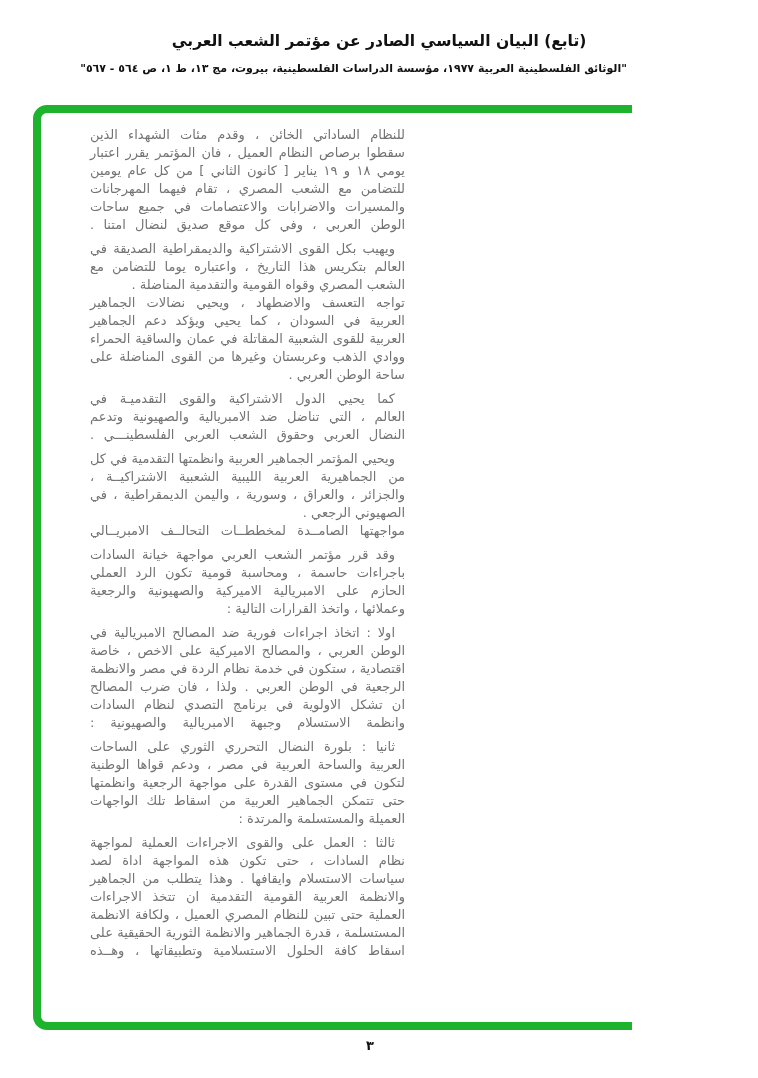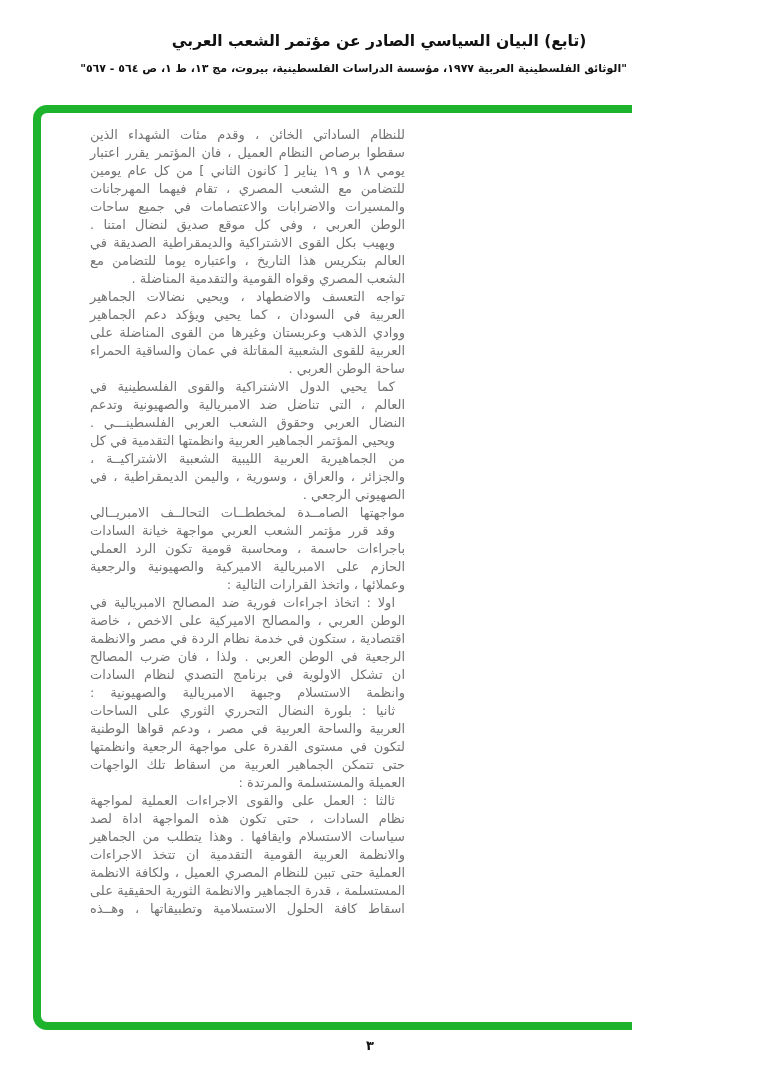--- a/index.html
+++ b/index.html
@@ -64,20 +64,21 @@
     white-space: normal;
     height: 18px;
     overflow: visible;
   }
   .line.last {
     text-align: left;
     text-align-last: right;
   }
   .line.first {
     padding-right: 10px;
+    margin-top: 6px;
   }
   .page-number {
     position: absolute;
     top: 1038px;
     left: 0;
     width: 740px;
     text-align: center;
     font-size: 13px;
     font-weight: bold;
     color: #111111;
@@ -99,24 +100,24 @@
       <div class="line">سقطوا برصاص النظام العميل ، فان المؤتمر يقرر اعتبار</div>
       <div class="line">يومي ١٨ و ١٩ يناير [ كانون الثاني ] من كل عام يومين</div>
       <div class="line">للتضامن مع الشعب المصري ، تقام فيهما المهرجانات</div>
       <div class="line">والمسيرات والاضرابات والاعتصامات في جميع ساحات</div>
       <div class="line">الوطن العربي ، وفي كل موقع صديق لنضال امتنا .</div>
       <div class="line first">ويهيب بكل القوى الاشتراكية والديمقراطية الصديقة في</div>
       <div class="line">العالم بتكريس هذا التاريخ ، واعتباره يوما للتضامن مع</div>
       <div class="line last">الشعب المصري وقواه القومية والتقدمية المناضلة .</div>
       <div class="line">تواجه التعسف والاضطهاد ، ويحيي نضالات الجماهير</div>
       <div class="line">العربية في السودان ، كما يحيي ويؤكد دعم الجماهير</div>
+      <div class="line">العربية للقوى الشعبية المقاتلة في عمان والساقية الحمراء</div>
       <div class="line">ووادي الذهب وعربستان وغيرها من القوى المناضلة على</div>
-      <div class="line">العربية للقوى الشعبية المقاتلة في عمان والساقية الحمراء</div>
       <div class="line last">ساحة الوطن العربي .</div>
-      <div class="line first">كما يحيي الدول الاشتراكية والقوى الفلسطينية في</div>
+      <div class="line first">كما يحيي الدول الاشتراكية والقوى التقدميـة في</div>
       <div class="line">العالم ، التي تناضل ضد الامبريالية والصهيونية وتدعم</div>
       <div class="line">النضال العربي وحقوق الشعب العربي الفلسطينـــي .</div>
       <div class="line first">ويحيي المؤتمر الجماهير العربية وانظمتها التقدمية في كل</div>
       <div class="line">من الجماهيرية العربية الليبية الشعبية الاشتراكيــة ،</div>
       <div class="line">والجزائر ، والعراق ، وسورية ، واليمن الديمقراطية ، في</div>
       <div class="line last">الصهيوني الرجعي .</div>
       <div class="line">مواجهتها الصامــدة لمخططــات التحالــف الامبريــالي</div>
       <div class="line first">وقد قرر مؤتمر الشعب العربي مواجهة خيانة السادات</div>
       <div class="line">باجراءات حاسمة ، ومحاسبة قومية تكون الرد العملي</div>
       <div class="line">الحازم على الامبريالية الاميركية والصهيونية والرجعية</div>

